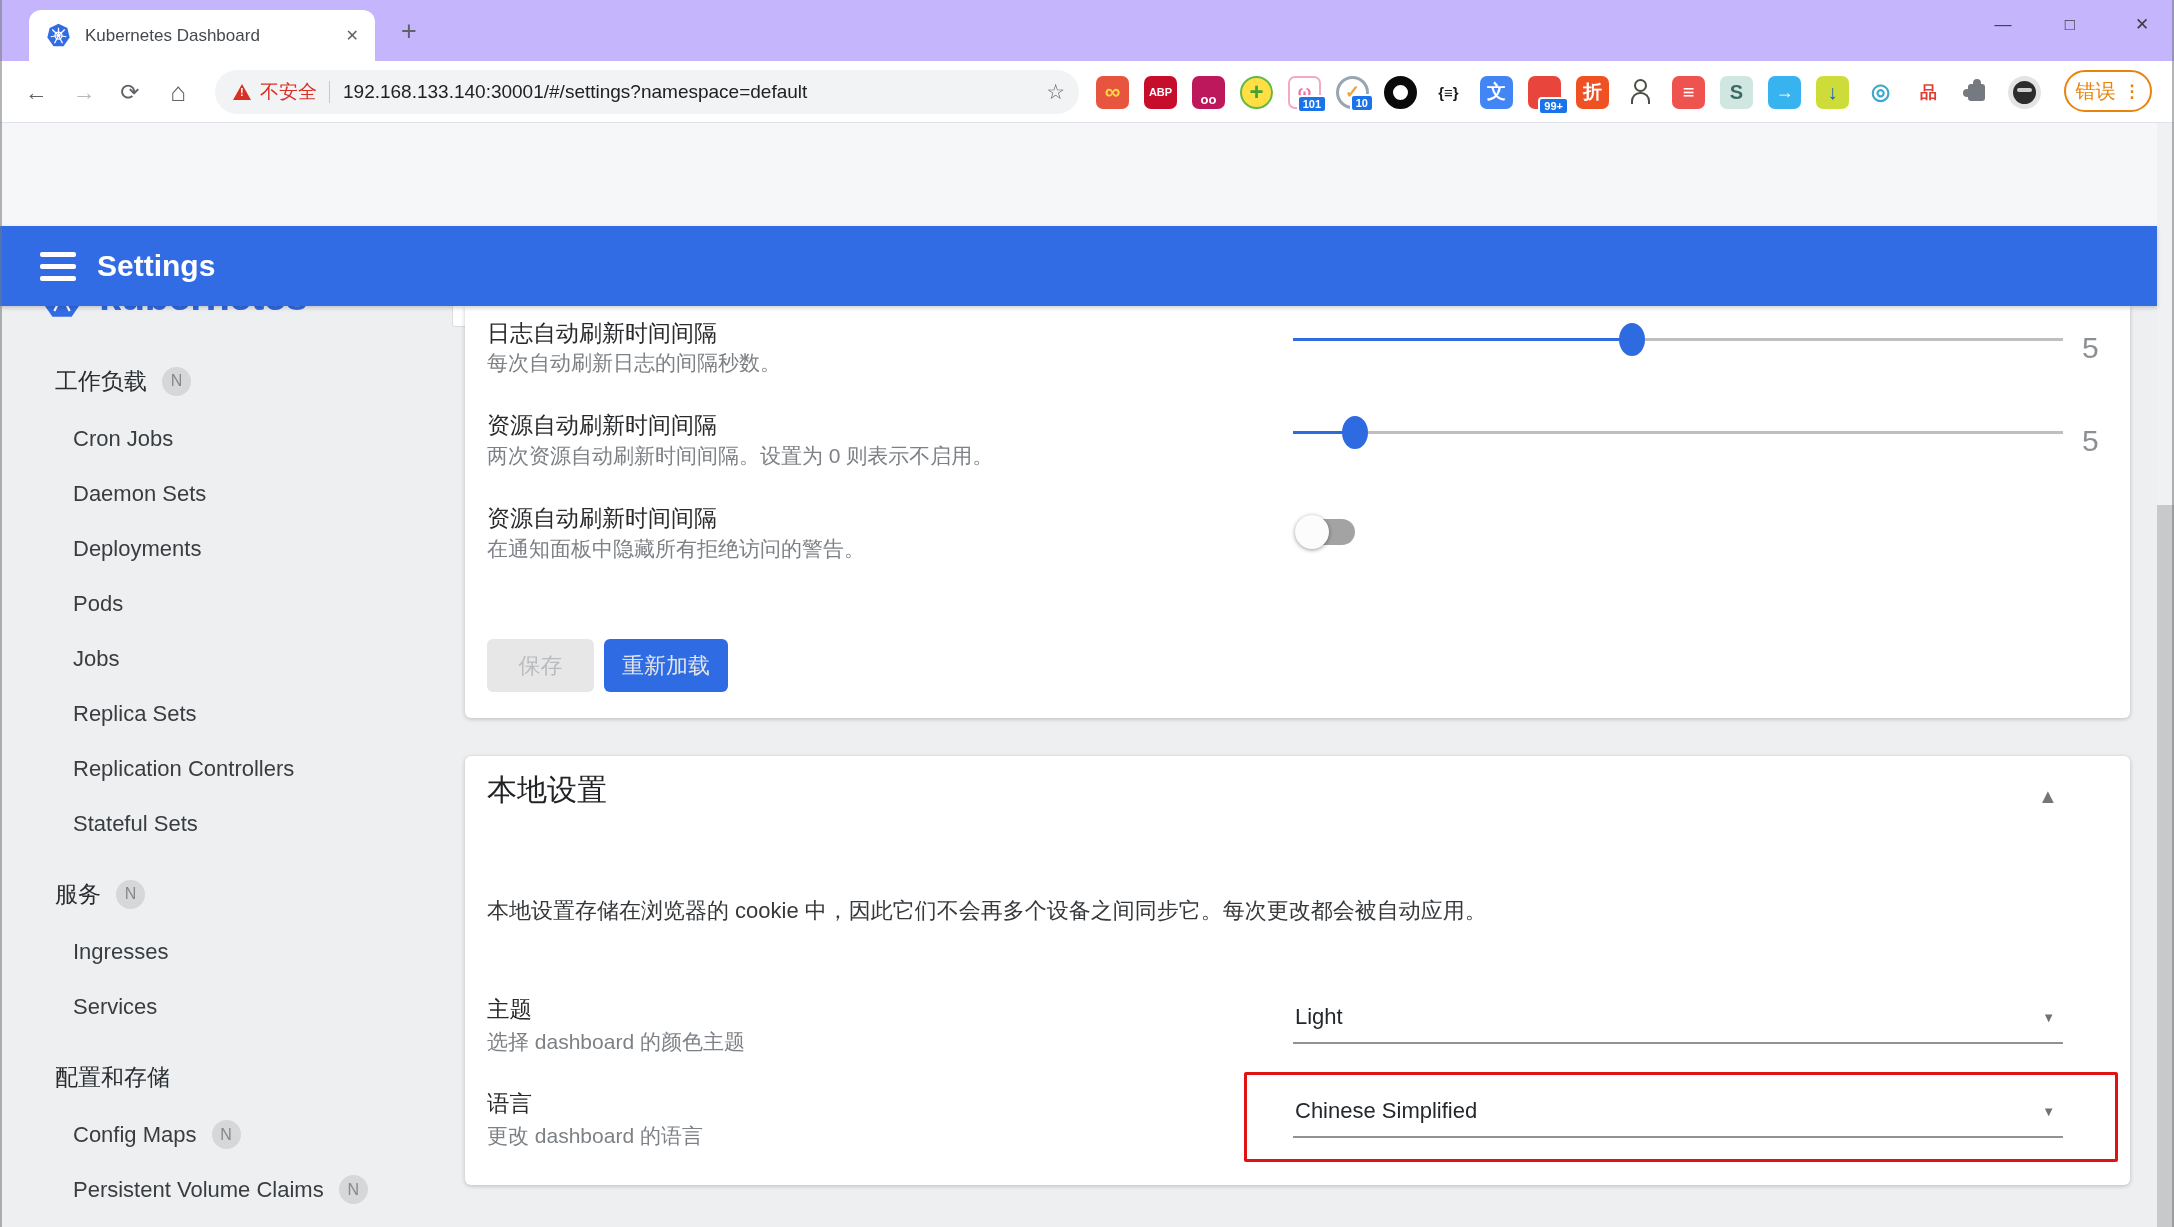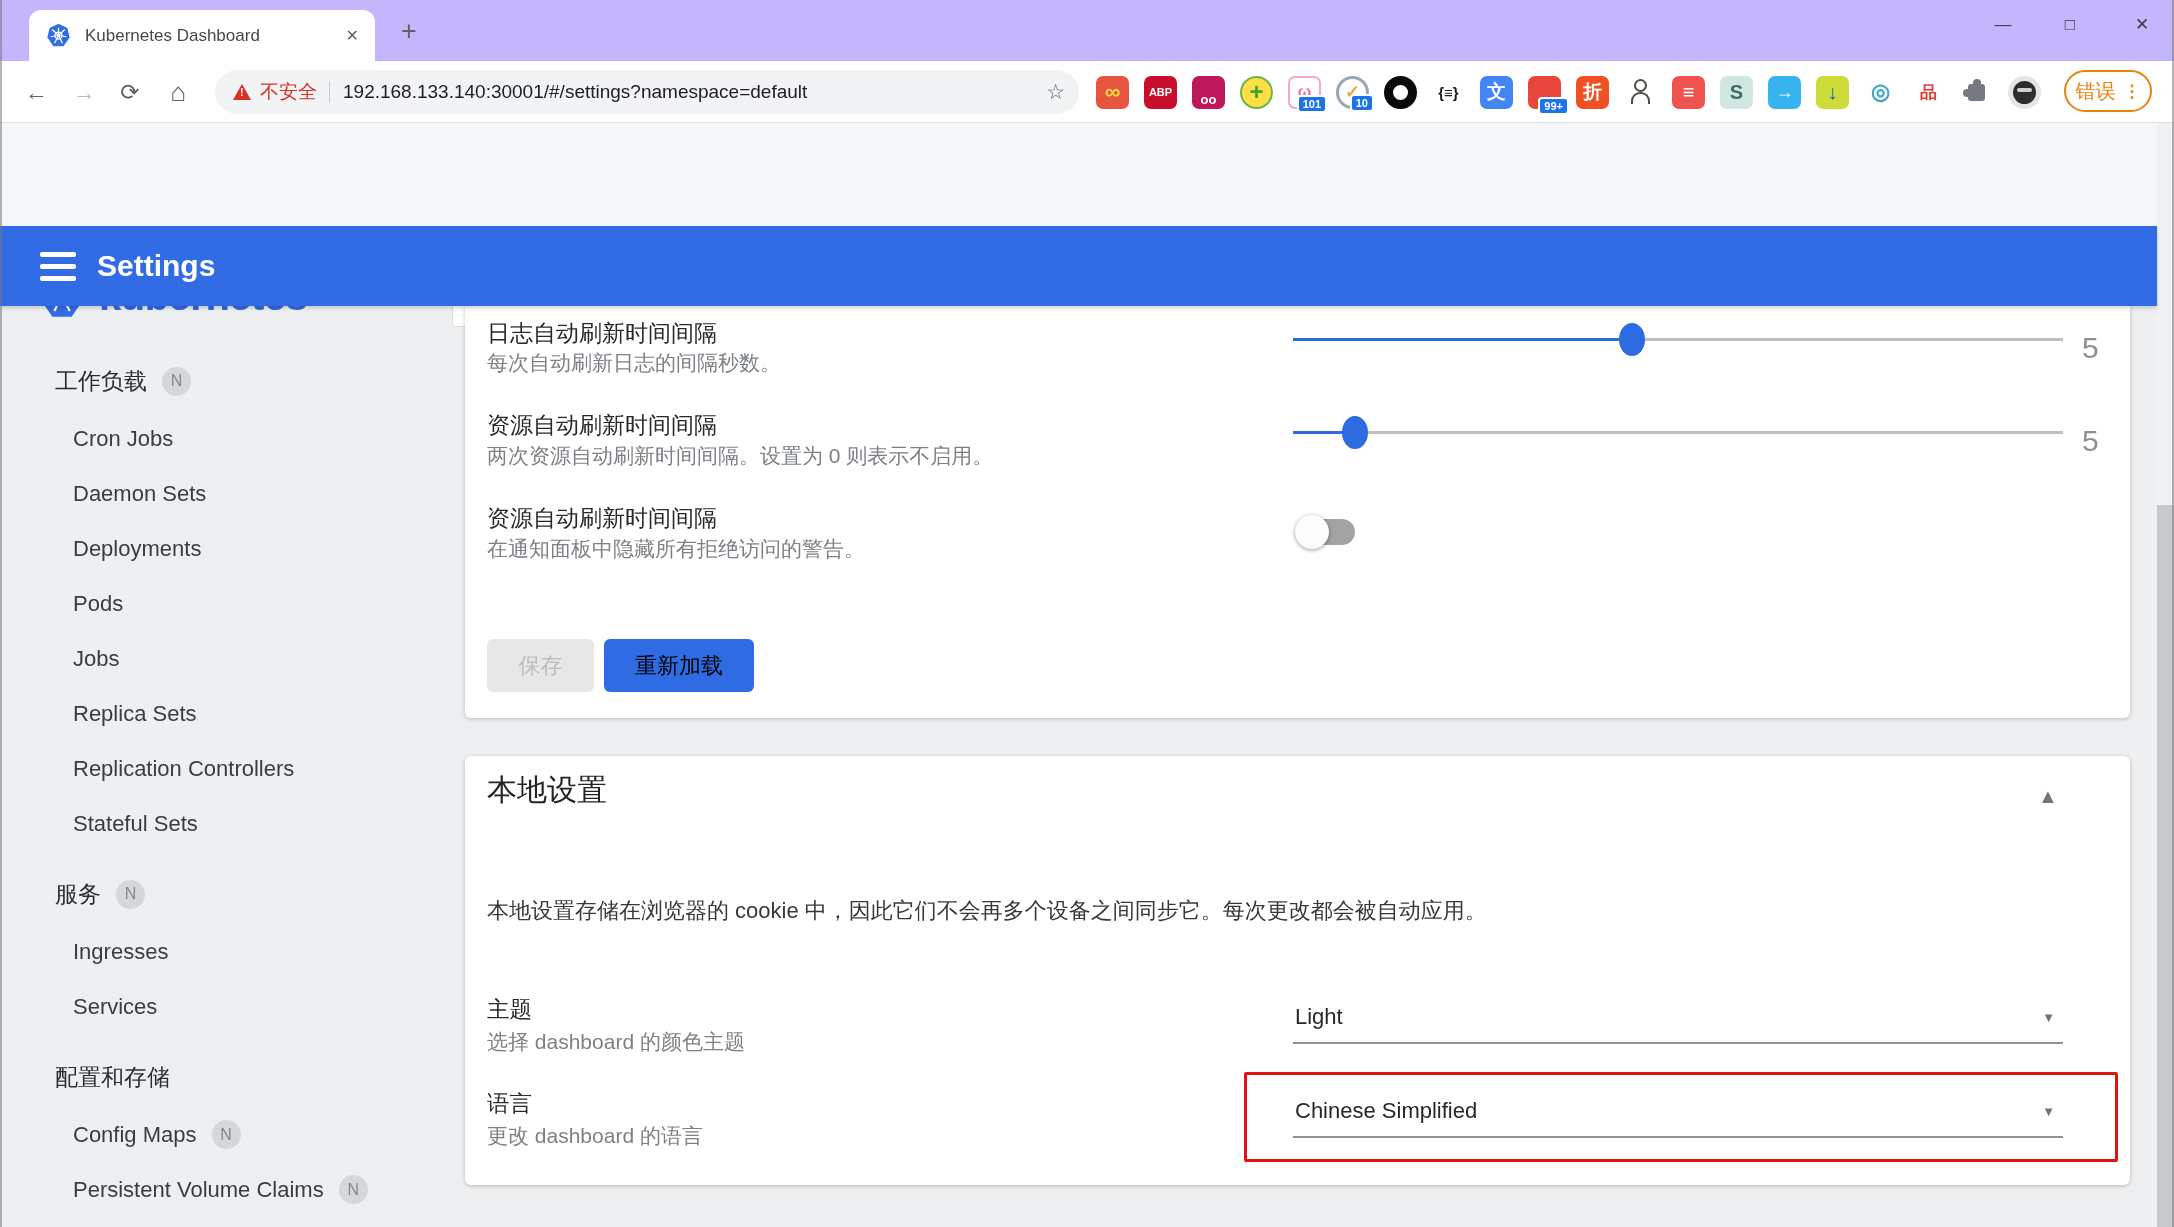--- a/index.html
+++ b/index.html
@@ -96,21 +96,21 @@
   .sl-fill{position:absolute;left:0;top:15px;height:3px;background:#2e6be0;}
   .sl-thumb{position:absolute;top:0;width:26px;height:33px;border-radius:50%;background:#2e6be0;}
   .sl-value{position:absolute;left:2082px;width:40px;font-size:30px;color:#8c9093;line-height:34px;z-index:2;}
   .toggle{position:absolute;left:1295px;top:514px;width:64px;height:36px;z-index:2;}
   .tg-track{position:absolute;left:10px;top:5px;width:50px;height:26px;border-radius:13px;background:#a3a3a3;}
   .tg-knob{position:absolute;left:0;top:1px;width:34px;height:34px;border-radius:50%;background:#fcfcfc;
            box-shadow:0 1px 4px rgba(0,0,0,.4);}
   .btn{position:absolute;top:639px;height:53px;border-radius:6px;font-size:22px;display:flex;
        align-items:center;justify-content:center;z-index:2;}
   #btn-save{left:487px;width:107px;background:#e7e7e7;color:#b9bcbe;}
-  #btn-reload{left:604px;width:150px;background:#2f6ce4;color:#000000;}
+  #btn-reload{left:604px;width:124px;background:#2f6ce4;color:#e5e5e5;}
 
   .card2-title{position:absolute;left:487px;top:770px;font-size:30px;color:#212326;z-index:2;}
   .collapse{position:absolute;left:2038px;top:785px;font-size:20px;color:#747779;z-index:2;}
   .card2-desc{position:absolute;left:487px;top:896px;font-size:22px;color:#36393c;z-index:2;}
   .dd{position:absolute;left:1293px;width:770px;height:48px;z-index:2;}
   .dd-value{position:absolute;left:2px;top:8px;font-size:22px;color:#25282b;}
   .dd-caret{position:absolute;right:8px;top:14px;font-size:13px;color:#6f7376;}
   .dd-line{position:absolute;left:0;bottom:0;width:100%;height:2px;background:#909396;}
   .red-box{position:absolute;left:1244px;top:1072px;width:868px;height:84px;border:3px solid #e01313;
            z-index:6;border-radius:2px;}

